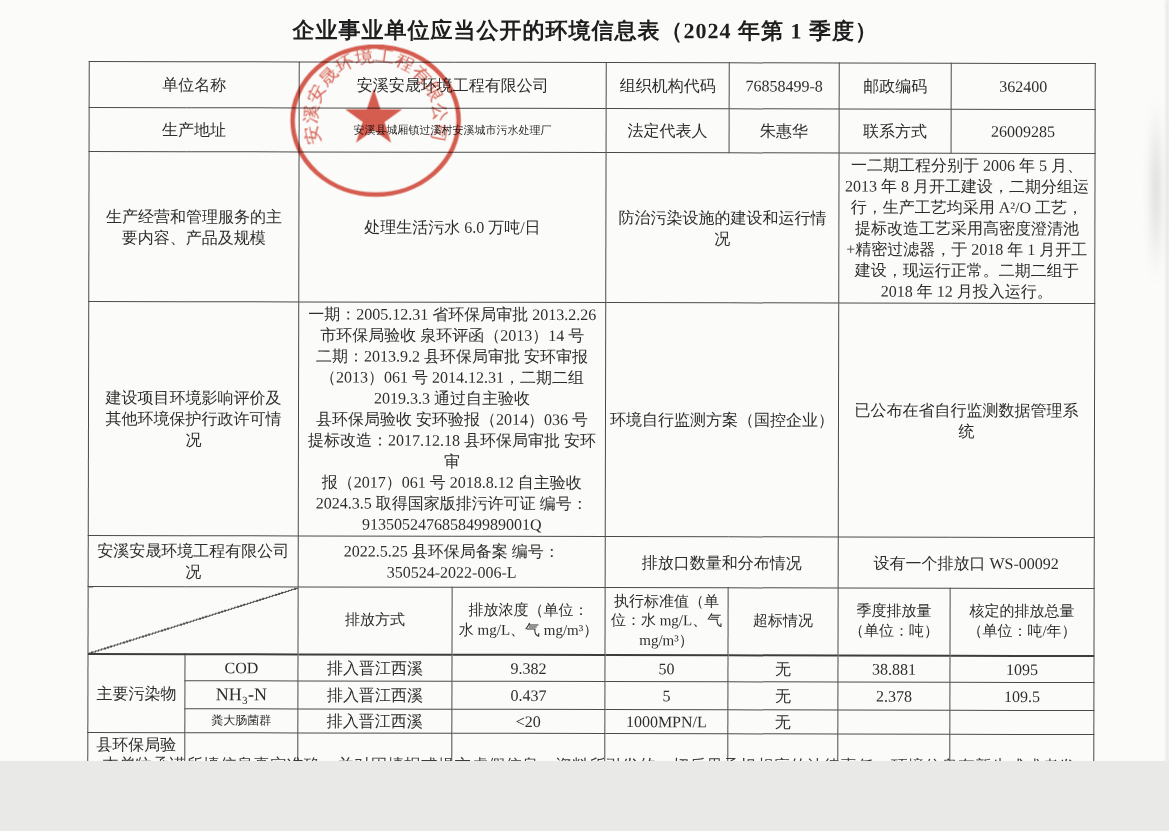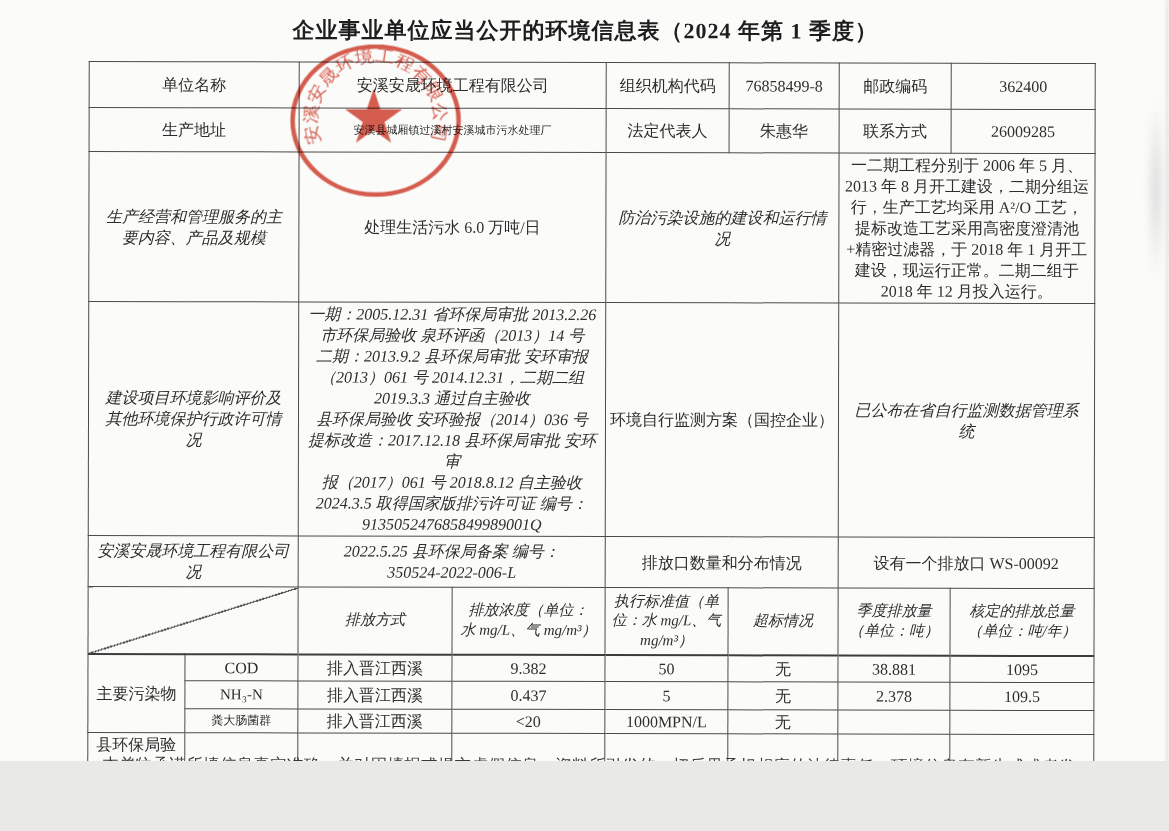--- a/index.html
+++ b/index.html
@@ -30,21 +30,21 @@
   tr.r2{height:44px}
   tr.r3{height:132px}
   tr.r4{height:208px}
   tr.r5{height:51px}
   tr.hdr{height:67px}
   tr.p1{height:27px}
   tr.p2{height:28px}
   tr.p3{height:23px}
   tr.tz{height:24px}
   tr.bt{height:36px}
-  td.pre{white-space:pre-line;font-style:italic;}
+  td.pre{white-space:pre-line;}
   td.small{font-size:14.5px;line-height:20.6px;}
   td.just{
     font-size:14.6px;line-height:21.4px;text-align:justify;text-justify:inter-character;
     padding:2px 7px;
     border-radius:19px;
   }
   tr.hdr td{font-size:15px;line-height:19.5px;border-bottom:2px solid #3d3d3d;}
   td.diag{
     background:
       linear-gradient(to bottom right,
@@ -174,21 +174,21 @@
         <td rowspan="3">主要污染物</td>
         <td style="font-size:16px">COD</td>
         <td>排入晋江西溪</td>
         <td>9.382</td>
         <td>50</td>
         <td>无</td>
         <td>38.881</td>
         <td>1095</td>
       </tr>
       <tr class="p2">
-        <td style="font-size:15px">NH₃-N</td>
+        <td style="font-size:18px">NH₃-N</td>
         <td>排入晋江西溪</td>
         <td>0.437</td>
         <td>5</td>
         <td>无</td>
         <td>2.378</td>
         <td>109.5</td>
       </tr>
       <tr class="p3">
         <td style="font-size:12px">粪大肠菌群</td>
         <td>排入晋江西溪</td>

